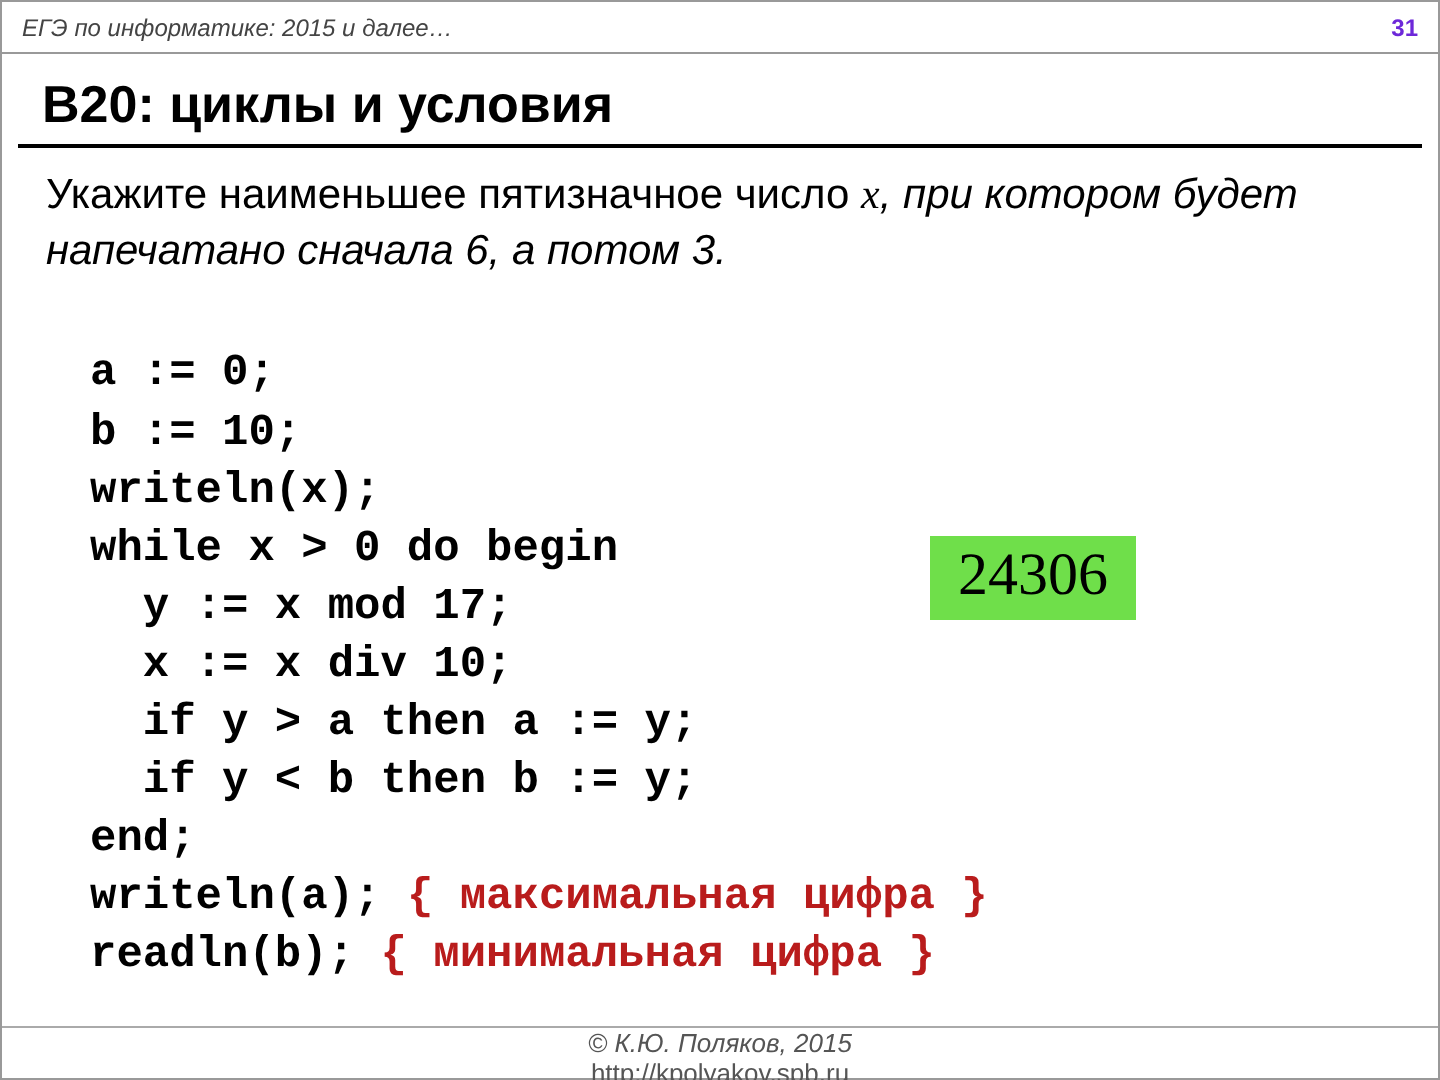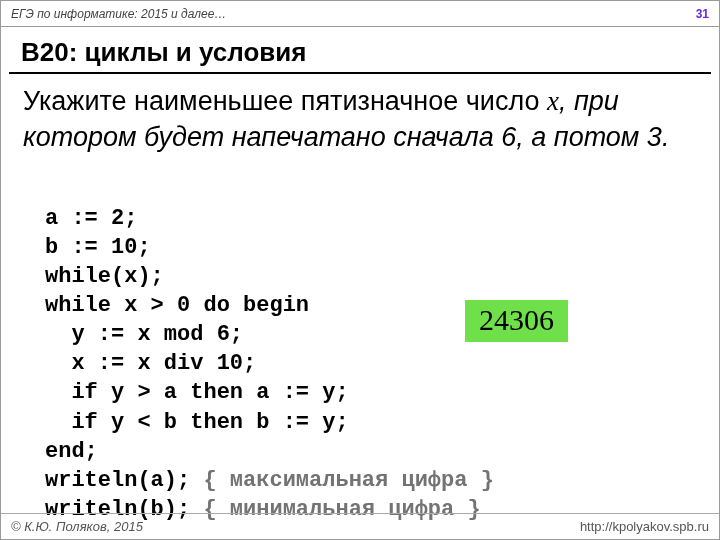--- a/index.html
+++ b/index.html
@@ -10,38 +10,38 @@
     align-items: center; padding: 12px 10px; border-bottom: 1px solid #999; font-size: 12px;
     color: #444; font-style: italic;
   }
   .header-bar .right { font-style: normal; font-weight: bold; color: #6d28d9; }
   .title {
     font-family: Arial, sans-serif; font-weight: bold; font-size: 26px;
     padding: 6px 12px 4px 12px; color: #000; border-bottom: 2px solid #000;
     margin: 4px 8px;
   }
   .content { padding: 6px 14px 0 22px; line-height: 1.32; }
-  .task { font-size: 27px; color: #000; margin-bottom: 20px; }
+  .task { font-size: 21px; color: #000; margin-bottom: 4px; }
   .task .var { font-style: italic; font-family: "Times New Roman", serif; }
   .task .ital { font-style: italic; }
   .code {
     font-family: "Courier New", monospace; font-size: 22px; font-weight: bold;
     white-space: pre; color: #000; position: relative; margin-left: 22px;
   }
-  .code .cmt { color: #737373; font-weight: bold; }
+  .code .cmt { color: #b91c1c; font-weight: bold; }
   .answer {
     position: absolute; left: 420px; top: 125px;
     font-family: "Times New Roman", serif; font-size: 30px; font-weight: normal;
     background: #6fdf4a; color: #000; padding: 0 14px 2px 14px;
     border: none;
   }
   .footer {
     position: absolute; bottom: 0; left: 0; width: 100%; height: 26px;
     border-top: 1px solid #aaa; display: flex; justify-content: space-between;
-    align-items: center; padding: 0 10px; font-size: 13px; color: #555;
+    align-items: center; padding: 0 10px; font-size: 13px; color: #555; flex-direction: column;
   }
   .footer .copy { font-style: italic; }
   .footer .url { }
 </style>
 </head>
 <body>
 
 <div class="slide">
 
   <div class="header-bar">
@@ -51,31 +51,31 @@
 
   <h1 class="title">B20: циклы и условия</h1>
 
   <div class="content">
 
     <p class="task">
       <span>Укажите наименьшее пятизначное число </span><span class="var">x</span><span class="ital">, при котором будет напечатано сначала 6, а потом 3.</span>
     </p>
 
     <div class="code">
-<span>a := 2;</span>
+<span>a := 0;</span>
 <span>b := 10;</span>
-<span>while(x);</span>
+<span>writeln(x);</span>
 <span>while x &gt; 0 do begin</span>
-<span>  y := x mod 6;</span>
+<span>  y := x mod 17;</span>
 <span>  x := x div 10;</span>
 <span>  if y &gt; a then a := y;</span>
 <span>  if y &lt; b then b := y;</span>
 <span>end;</span>
 <span>writeln(a); </span><span class="cmt">{ максимальная цифра }</span>
-<span>writeln(b); </span><span class="cmt">{ минимальная цифра }</span>
+<span>readln(b); </span><span class="cmt">{ минимальная цифра }</span>
       <div class="answer">24306</div>
     </div>
 
   </div>
 
   <div class="footer">
     <span class="copy">© К.Ю. Поляков, 2015</span>
     <span class="url">http://kpolyakov.spb.ru</span>
   </div>
 

